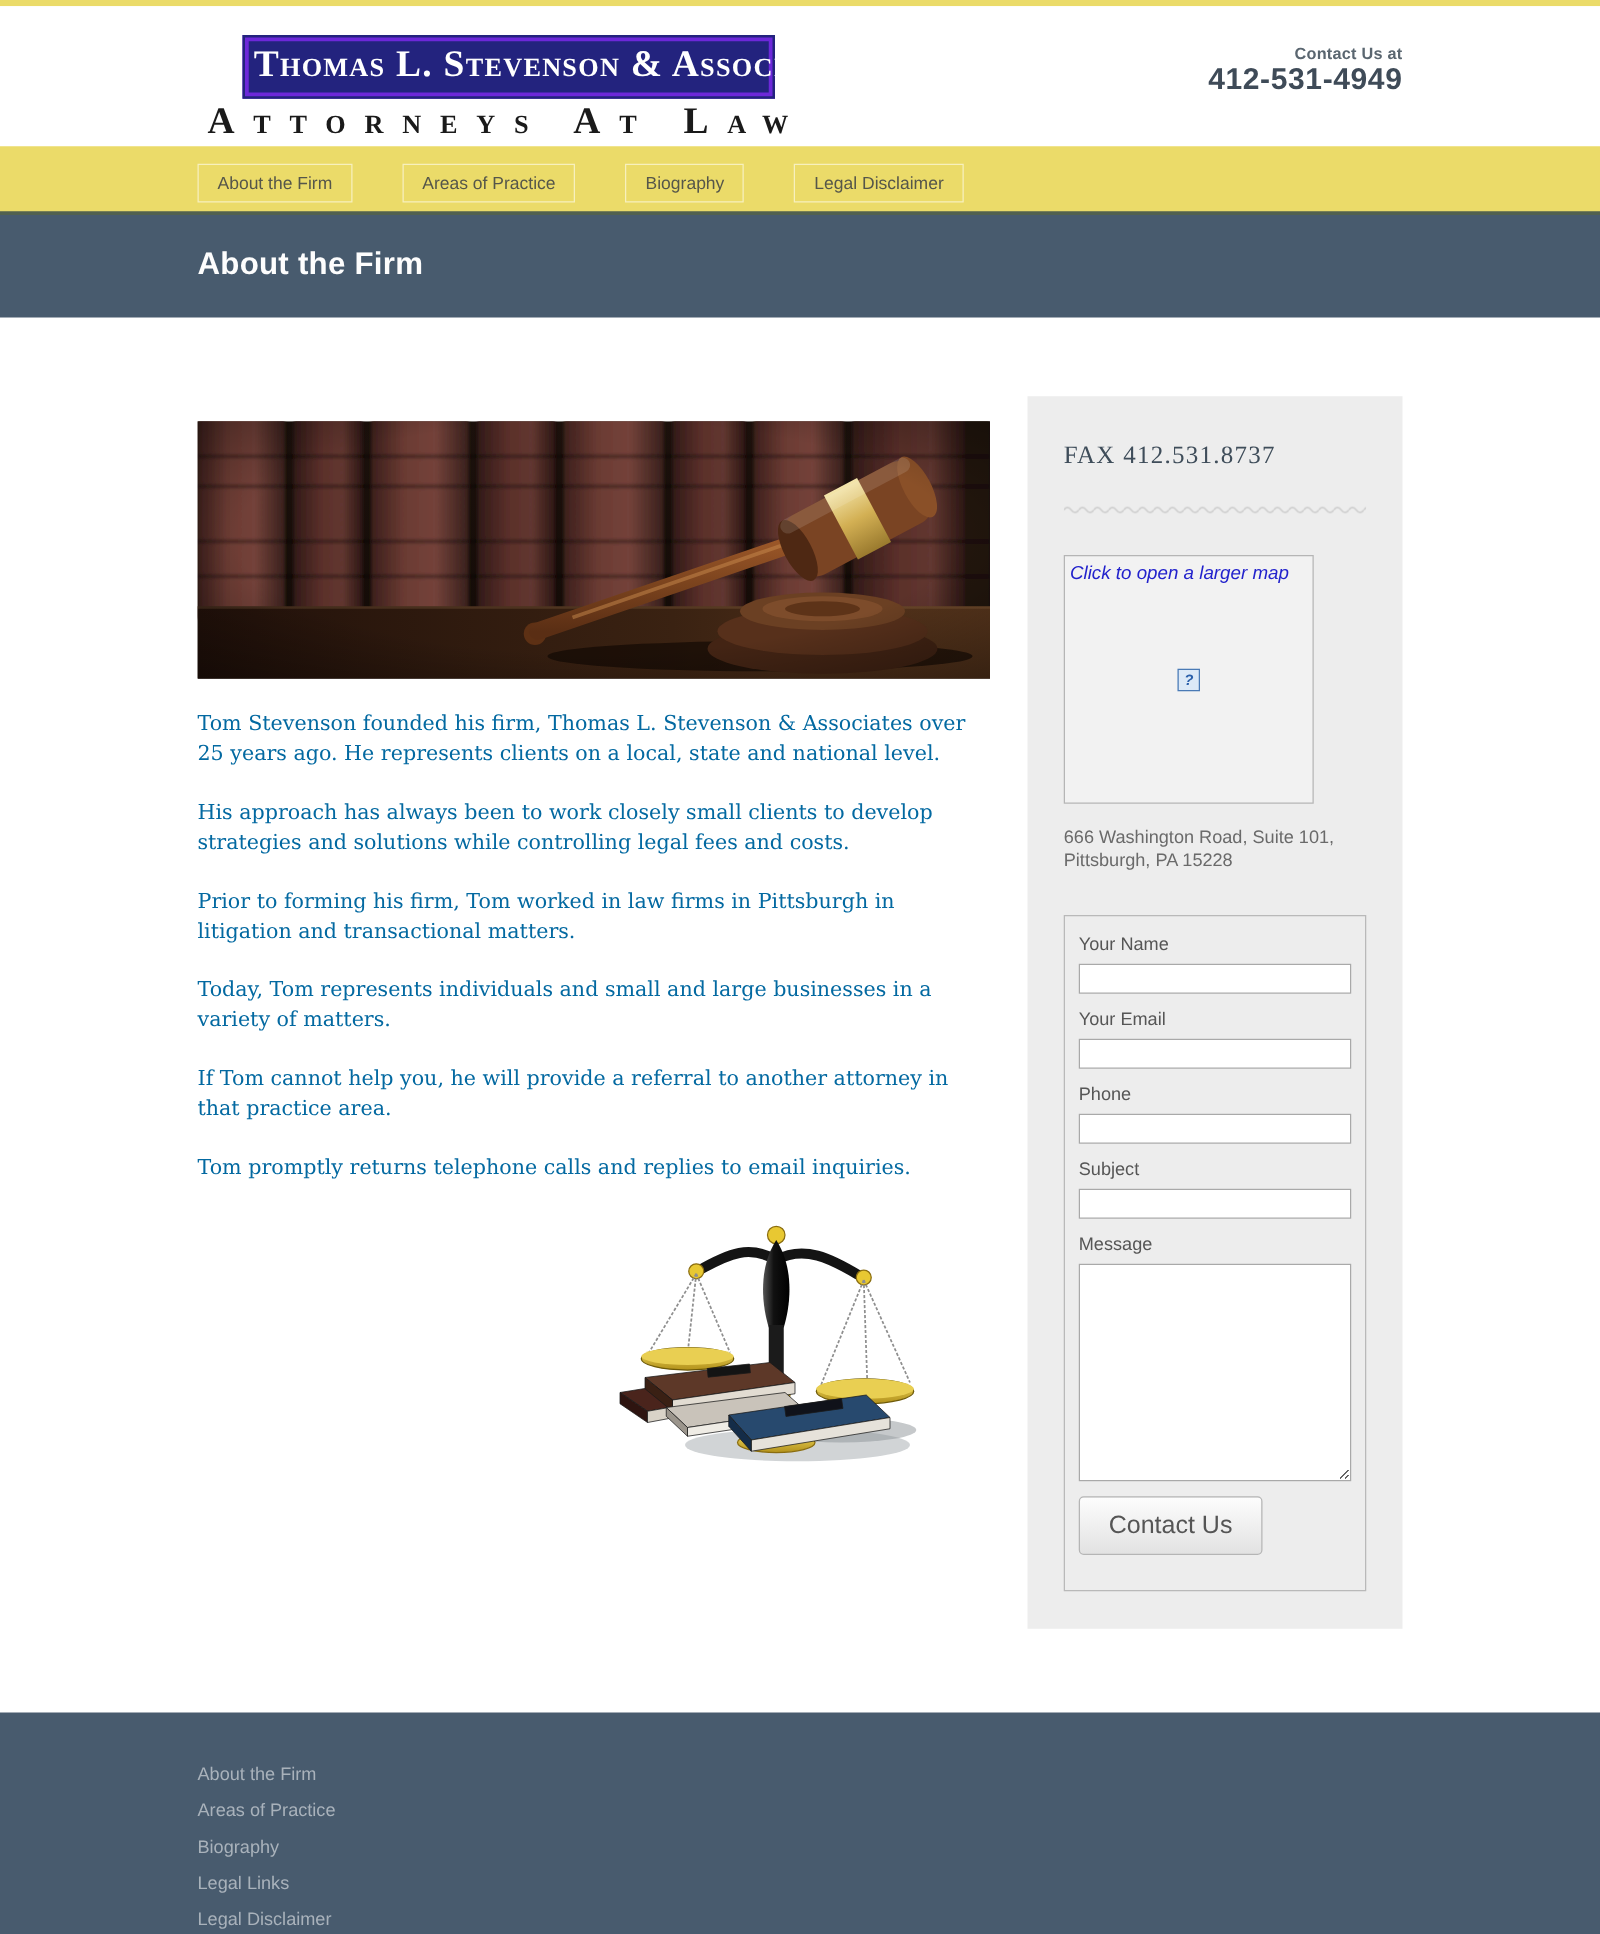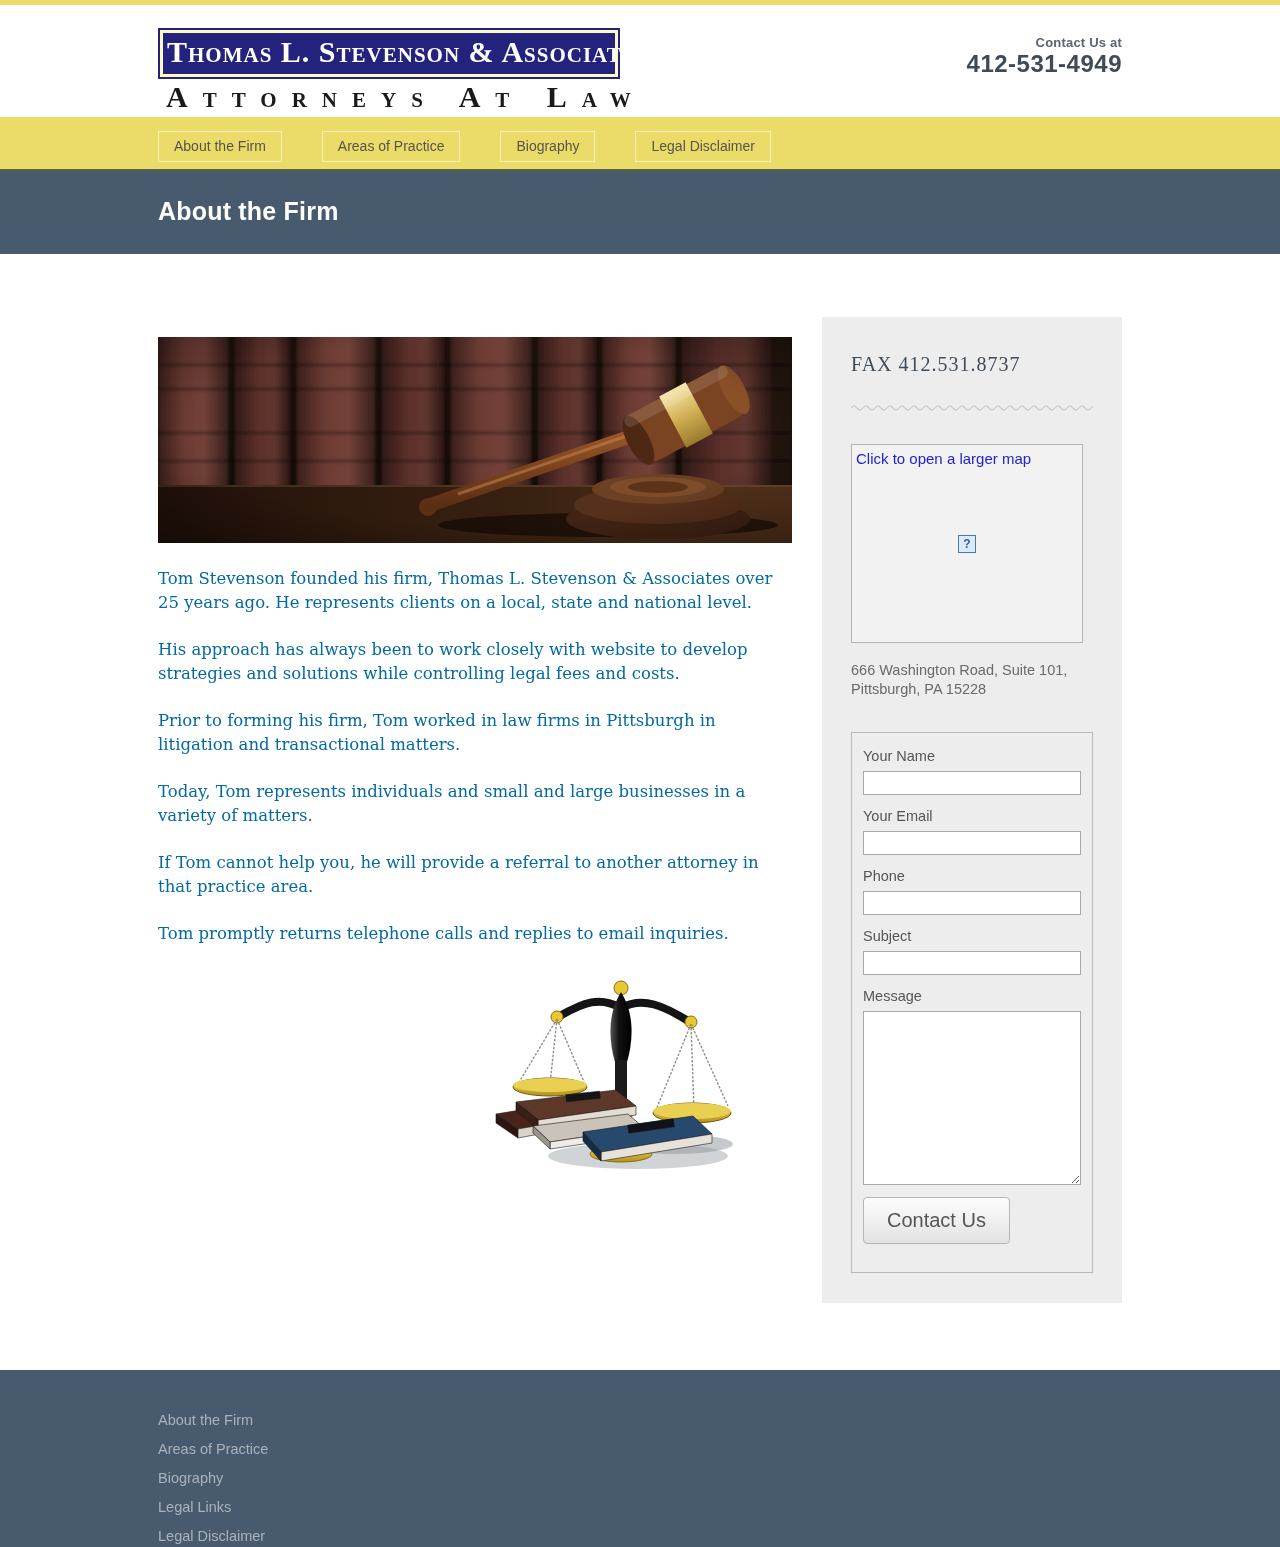--- a/index.html
+++ b/index.html
@@ -10,21 +10,21 @@
     font-family:"Liberation Sans", sans-serif;
     -webkit-font-smoothing:antialiased;
   }
   .wrap { width:964px; margin:0 auto; position:relative; }
 
   
   .top-stripe { height:5px; background:#ebdb69; }
   .site-header { height:112px; background:#fff; }
   .logo-block { position:absolute; left:0; top:23px; width:462px; cursor:pointer; }
   .logo-box {
-    border:2px solid #23237e; background:#fef9c3; padding:3px;
+    border:2px solid #23237e; background:#6d28d9; padding:3px;margin-left:36px;
   }
   .logo-box-inner {
     background:#23237e; color:#ffffff; text-align:center;
     font-family:"Liberation Serif", serif; font-weight:bold;
     font-variant:small-caps; font-size:30px; letter-spacing:1px;
     padding:2px 4px 6px; line-height:1.1; white-space:nowrap;
   }
   .logo-tagline {
     margin-top:3px; text-align:center;
     font-family:"Liberation Serif", serif; font-weight:bold;
@@ -64,22 +64,22 @@
   .sidebar {
     width:300px; margin-left:30px; background:#ededed;
     padding:36px 29px 30px; min-height:939px;
   }
   .fax-line {
     font-family:"Liberation Serif", serif; font-size:20px;
     color:#3f4d5a; letter-spacing:1px;
   }
   .wavy { margin-top:27px; display:block; }
   .map-box {
-    margin-top:31px; width:232px; height:199px;
-    background:#f2f2f2; border:1px solid #b5b5b5; position:relative;
+    margin-top:31px; width:200px; height:199px;
+    background:#f2f2f2; border:1px solid #b5b5b5; position:relative;font-style:italic;
   }
   .map-link {
     display:inline-block; padding:5px 4px; font-size:15px;
     color:#2222cc; cursor:pointer; text-decoration:none;
   }
   .broken-img {
     position:absolute; left:50%; top:50%; transform:translate(-50%,-50%);
     width:18px; height:18px; border:1px solid #4a7ab5; background:#dce9f7;
     color:#2a5faa; font-size:12px; font-weight:bold; text-align:center; line-height:17px;
   }
@@ -224,21 +224,21 @@
         <rect x="-58" y="-27" width="116" height="54" rx="14" fill="#7a4423"></rect>
         <ellipse cx="-54" cy="0" rx="11" ry="27" fill="#4e2813"></ellipse>
         <ellipse cx="54" cy="0" rx="11" ry="27" fill="#8a5028"></ellipse>
         <rect x="-15" y="-29" width="30" height="58" fill="url(#goldGrad)"></rect>
         <rect x="-58" y="-27" width="116" height="12" rx="6" fill="#ffffff" opacity="0.12"></rect>
       </g>
       <rect width="634" height="206" fill="url(#vignette)"></rect>
     </svg>
 
     <p>Tom Stevenson founded his firm, Thomas L. Stevenson &amp; Associates over 25 years ago.  He represents clients on a local, state and national level.</p>
-    <p>His approach has always been to work closely with website to develop strategies and solutions while controlling legal fees and costs.</p>
+    <p>His approach has always been to work closely small clients to develop strategies and solutions while controlling legal fees and costs.</p>
     <p>Prior to forming his firm, Tom worked in law firms in Pittsburgh in litigation and transactional matters.</p>
     <p>Today, Tom represents individuals and small and large businesses in a variety of matters.</p>
     <p>If Tom cannot help you, he will provide a referral to another attorney in that practice area.</p>
     <p>Tom promptly returns telephone calls and replies to email inquiries.</p>
 
     <div class="scales-wrap">
       <svg viewBox="0 0 262 212" width="262" height="212" aria-hidden="true">
         <defs>
           <linearGradient id="blackCol" x1="0" y1="0" x2="1" y2="0">
             <stop offset="0" stop-color="#555"></stop>

